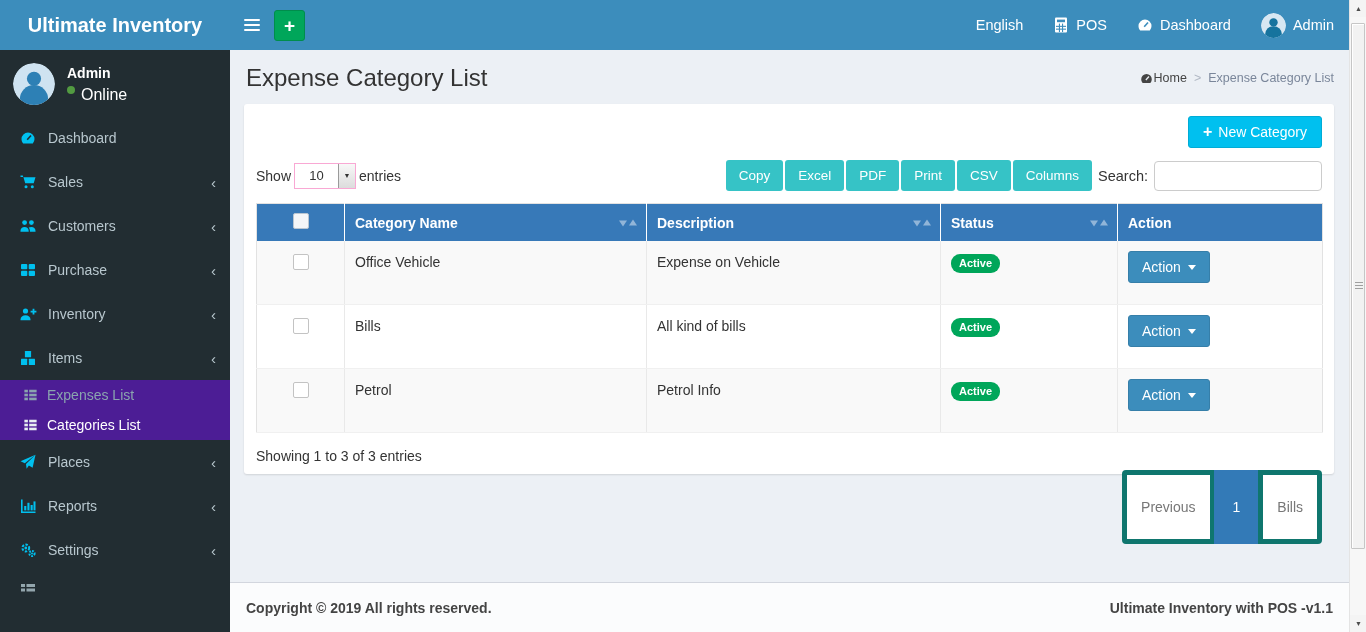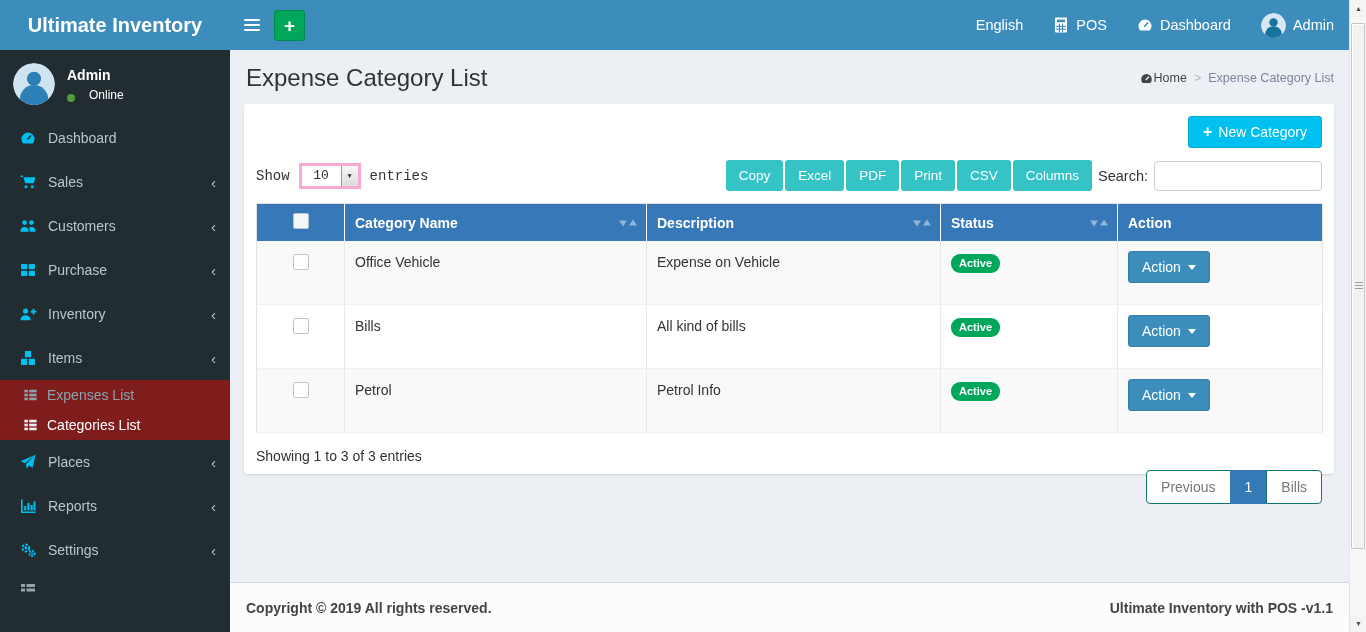--- a/index.html
+++ b/index.html
@@ -16,30 +16,30 @@
   .nav-right { margin-left:auto; display:flex; align-items:center; height:50px; color:#fff; }
   .nav-item { padding:0 15px; height:50px; display:flex; align-items:center; gap:7px; cursor:pointer; font-size:14.5px; }
   .nav-item .nic { display:inline-flex; width:16px; height:16px; }
   .nav-avatar { width:25px; height:25px; border-radius:50%; overflow:hidden; display:inline-flex; }
 
   
   .sidebar { position:absolute; top:50px; left:0; width:230px; height:582px; background:#222d32; overflow:hidden; z-index:10; }
   .user-panel { display:flex; align-items:center; gap:12px; padding:12px 10px 10px 13px; height:66px; }
   .user-avatar { width:42px; height:42px; border-radius:50%; overflow:hidden; flex:0 0 42px; }
   .user-name { color:#fff; font-weight:bold; font-size:14px; margin-bottom:5px; }
-  .user-status { color:#fff; font-size:12px; display:flex; align-items:flex-end; gap:14px; }
+  .user-status { color:#fff; font-size:16px; display:flex; align-items:flex-start; gap:6px; }
   .dot { width:8px; height:8px; border-radius:50%; background:#529b41; display:inline-block; }
   .menu { list-style:none; }
   .mi { height:44px; display:flex; align-items:center; padding:0 14px 0 15px; color:#b8c7ce; cursor:pointer; border-left:3px solid transparent; }
   .mi .ic { width:20px; height:16px; margin-right:10px; display:inline-flex; color:#00c0ef; flex:0 0 20px; }
   .mi .lbl { font-size:14px; }
   .chev { margin-left:auto; font-size:15px; color:#b8c7ce; line-height:1; display:inline-block; }
   .chev.down { transform:rotate(-90deg); }
   .mi.active { background:#1e282c; border-left-color:#45a1d9; color:#fff; }
-  .submenu { list-style:none; background:#7f1d1d; }
+  .submenu { list-style:none; background:#4c1d95; }
   .smi { height:30px; display:flex; align-items:center; padding-left:22px; color:#8aa4af; cursor:pointer; font-size:14px; }
   .smi .ic { width:17px; height:14px; margin-right:8px; display:inline-flex; color:#8aa4af; }
   .smi.active { color:#fff; }
   .smi.active .ic { color:#e8eff3; }
   .mi.partial { padding-top:10px; height:20px; align-items:flex-start; }
   .mi.partial .ic { color:#93a6ad; }
 
   
   .main { position:absolute; left:230px; top:50px; width:1119px; height:532px; background:#ecf0f5; }
   .content-header { padding:14px 15px 10px 16px; display:flex; align-items:center; }
@@ -48,22 +48,22 @@
   .bc-home { color:#444; display:flex; align-items:flex-end; cursor:pointer; }
   .bc-home .ic { width:15px; height:13px; display:inline-flex; color:#444; }
   .bc-sep { color:#b0b7c3; }
 
   .card { margin:2px 15px 0 14px; background:#fff; border-radius:3px; box-shadow:0 1px 2px rgba(0,0,0,.12); padding:12px; height:370px; position:relative; }
   .card-top { display:flex; justify-content:flex-end; margin-bottom:12px; }
   .btn-new { background:#00c0ef; color:#fff; border:1px solid #00acd6; border-radius:3px; padding:7px 14px; font-size:14px; cursor:pointer; display:flex; align-items:center; gap:6px; }
   .btn-new .plus { font-weight:bold; font-size:16px; line-height:1; }
 
   .controls { display:flex; align-items:center; margin-bottom:12px; }
-  .show-group { display:flex; align-items:center; gap:9px; font-size:14px; color:#333;font-family:Liberation Mono, monospace; }
-  .select { width:62px; height:26px; border:3px solid #f9a8d4; background:#fff; display:flex; align-items:stretch; cursor:pointer; }
+  .show-group { display:flex; align-items:center; gap:3px; font-size:14px; color:#333; }
+  .select { width:62px; height:26px; border:1px solid #f9a8d4; background:#fff; display:flex; align-items:stretch; cursor:pointer; }
   .select .val { flex:1; display:flex; align-items:center; justify-content:center; font-size:13px; }
   .select .arrow { width:17px; border-left:1px solid #9a9a9a; background:linear-gradient(#f8f8f8,#dcdcdc); display:flex; align-items:center; justify-content:center; font-size:7px; color:#333; }
   .right-controls { margin-left:auto; display:flex; align-items:center; }
   .export-group { display:flex; }
   .btn-export { background:#36c3c6; color:#fff; border:none; border-radius:3px; padding:8px 13px; font-size:13.5px; margin-right:2px; cursor:pointer; }
   .search-label { font-size:14.5px; color:#333; margin:0 6px 0 4px; }
   .search-input { width:168px; height:30px; border:1px solid #ccc; border-radius:4px; padding:0 8px; font-size:13px; font-family:inherit; }
 
   
   table.dt { width:100%; border-collapse:collapse; table-layout:fixed; border:1px solid #e2e2e2; }
@@ -79,21 +79,21 @@
   .col-cb { text-align:center !important; }
   .cb { width:16px; height:16px; border:1px solid #c3c3c3; background:#fff; border-radius:2px; display:inline-block; cursor:pointer; }
   .cb.head { border-color:#b9c6d2; background:#f4f6f8; }
   .badge { background:#00a65a; color:#fff; font-size:11px; font-weight:bold; padding:3px 8px 4px; border-radius:9px; display:inline-block; }
   .btn-action { background:#3c8dbc; border:1px solid #367fa9; color:#fff; border-radius:3px; padding:7px 13px; font-size:14px; cursor:pointer; display:inline-flex; align-items:center; gap:7px; margin-top:-3px; }
   .caret { width:0; height:0; border:4px solid transparent; border-top:5px solid #fff; display:inline-block; margin-top:4px; }
 
   .table-footer { position:relative; height:66px; margin-top:15px; }
   .dt-info { font-size:14px; color:#333; }
   .pagination { position:absolute; right:0; top:22px; display:inline-flex; }
-  .page-btn { border:1px solid #0f766e; background:#fff; color:#777; font-size:14px; padding:8px 14px; margin-left:-1px; cursor:pointer; }
+  .page-btn { border:5px solid #0f766e; background:#fff; color:#777; font-size:14px; padding:24px 14px; margin-left:-1px; cursor:pointer; }
   .page-btn.first { border-radius:4px 0 0 4px; }
   .page-btn.last { border-radius:0 4px 4px 0; }
   .page-btn.active { background:#337ab7; border-color:#337ab7; color:#fff; }
 
   
   .main-footer { position:absolute; left:230px; bottom:0; width:1119px; height:50px; background:#fbfcfd; border-top:1px solid #d2d6de; display:flex; align-items:center; padding:0 16px; }
   .foot-left { font-weight:bold; color:#444; font-size:14px; }
   .foot-right { margin-left:auto; font-weight:bold; color:#444; font-size:14px; }
 
   

